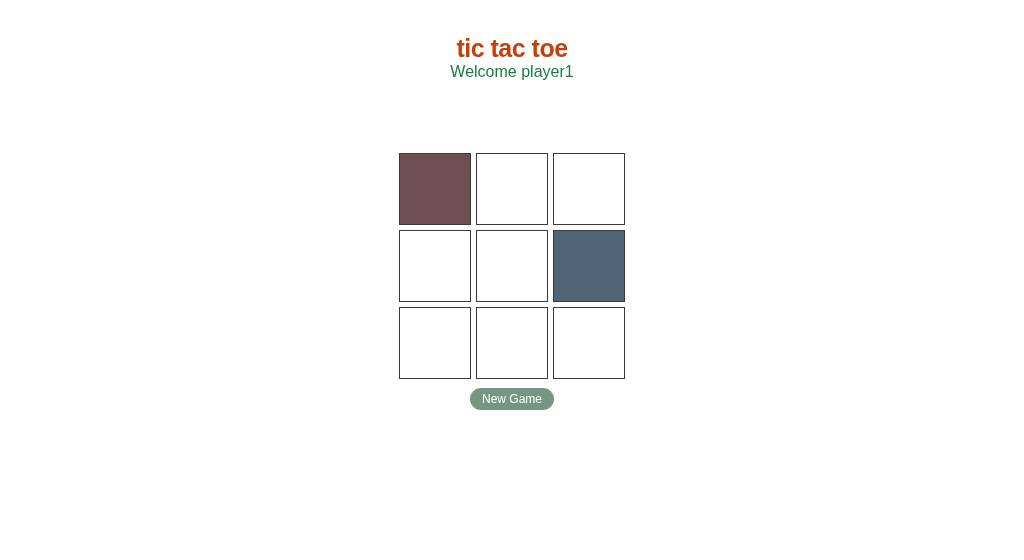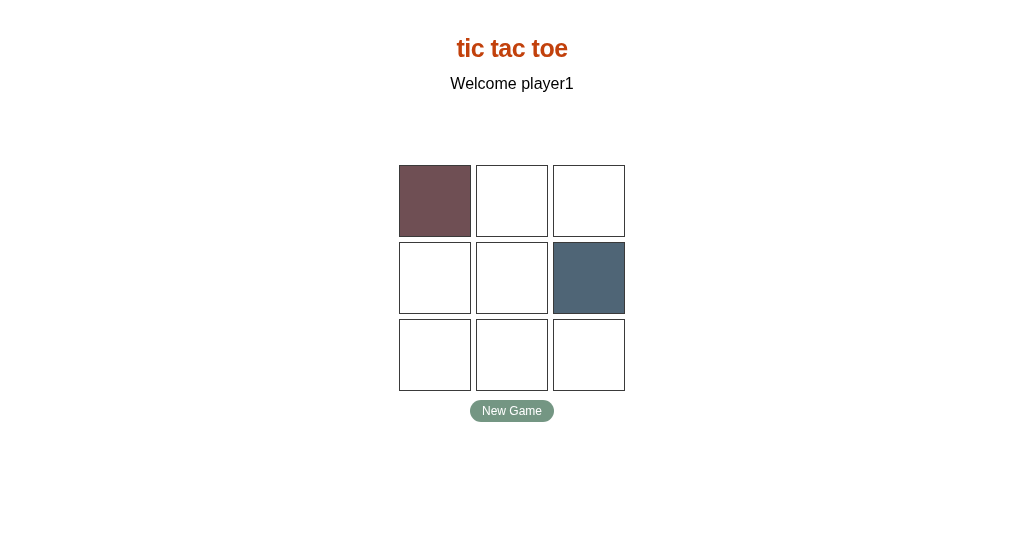--- a/index.html
+++ b/index.html
@@ -17,23 +17,23 @@
       align-items: center;
       padding-top: 34px;
     }
     .title {
       font-size: 25px;
       font-weight: 700;
       color: #c2410c;
       letter-spacing: -0.5px;
     }
     .welcome {
-      margin-top: 12px;
+      margin-top: 0;
       font-size: 16px;
-      color: #000000;
+      color: #15803d;
       font-weight: 400;
     }
     .board {
       margin-top: 72px;
       display: grid;
       grid-template-columns: repeat(3, 72px);
       grid-template-rows: repeat(3, 72px);
       gap: 5px;
     }
     .cell {

